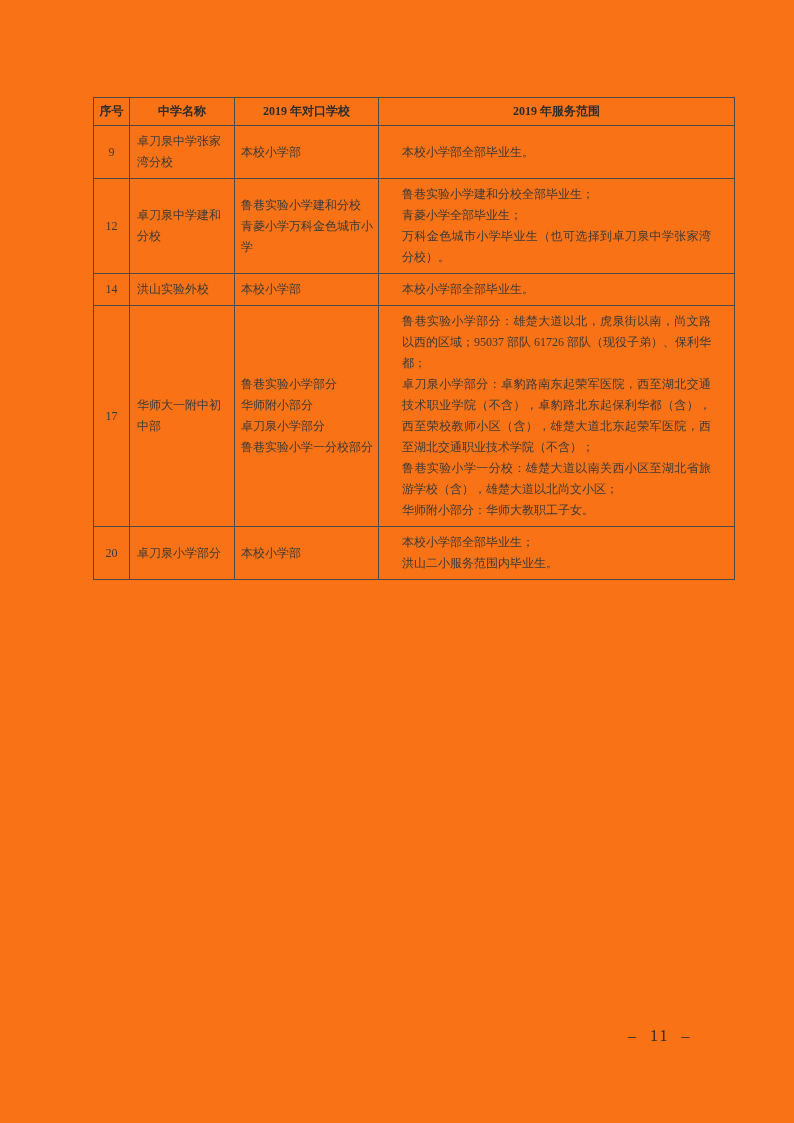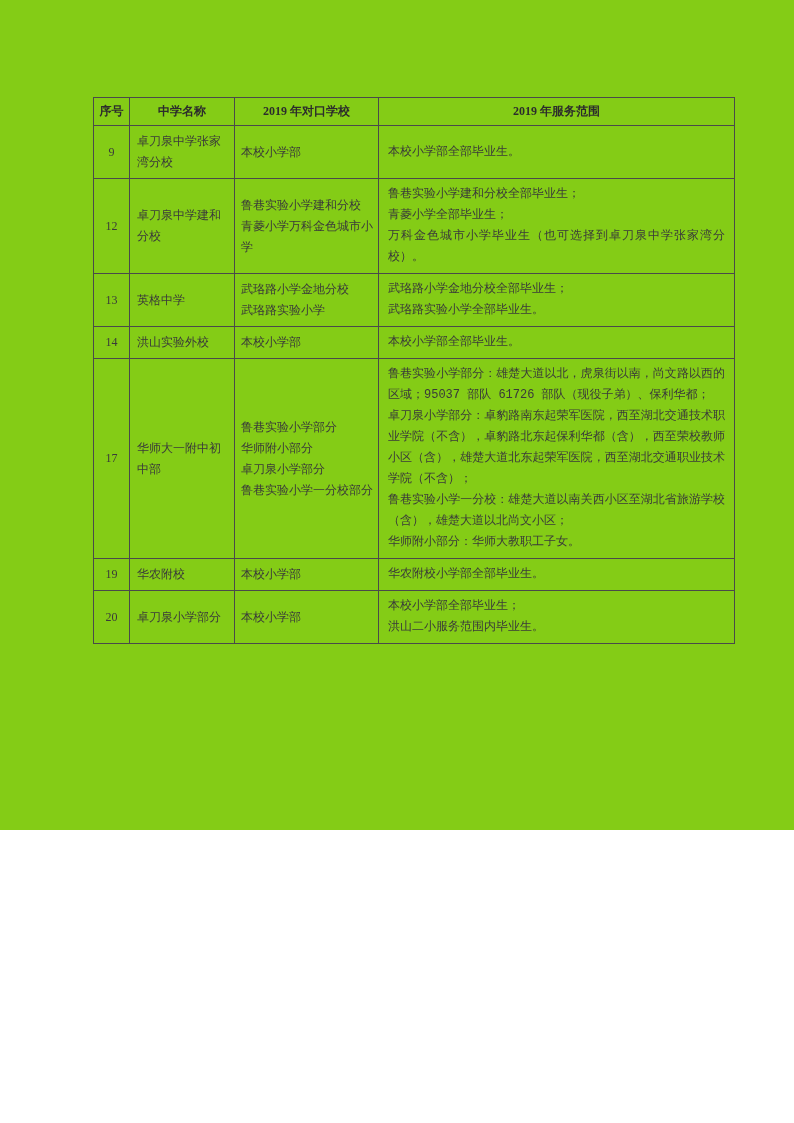--- a/index.html
+++ b/index.html
@@ -8,22 +8,22 @@
     width: 794px;
     height: 1123px;
     position: relative;
     font-family: "Liberation Serif", "DejaVu Serif", serif;
     color: #3a3a3a;
   }
   .page {
     position: absolute;
     left: 0; top: 0;
     width: 794px;
-    height: 830px;
-    background: #84cc16;
+    height: 1123px;
+    background: #f97316;
     overflow: hidden;
   }
   table.doc-table {
     position: absolute;
     left: 93px;
     top: 97px;
     width: 641px;
     border-collapse: collapse;
     table-layout: fixed;
     font-size: 12px;
@@ -41,21 +41,21 @@
   }
   .doc-table th {
     font-weight: bold;
     color: #2c2c2c;
     text-align: center;
     padding: 3px 2px;
   }
   td.c-num  { text-align: center; padding: 5px 2px; }
   td.c-name { padding: 5px 4px 5px 7px; }
   td.c-feeder { padding: 5px 4px 5px 6px; margin-left: 24px; }
-  td.c-scope  { padding: 5px 9px; font-family: Liberation Mono, monospace; }
+  td.c-scope  { padding: 5px 23px; }
   .para { line-height: 21px; }
   td.c-scope .para { text-align: justify; }
   .page-number {
     position: absolute;
     left: 628px;
     top: 1027px;
     font-size: 16px;
     letter-spacing: 2px;
     color: #2c2c2c;
     font-family: "Liberation Serif", "DejaVu Serif", serif;
@@ -100,32 +100,20 @@
             <div class="para">鲁巷实验小学建和分校</div>
             <div class="para">青菱小学万科金色城市小学</div>
           </td>
     <td class="c-scope">
             <div class="para">鲁巷实验小学建和分校全部毕业生；</div>
             <div class="para">青菱小学全部毕业生；</div>
             <div class="para">万科金色城市小学毕业生（也可选择到卓刀泉中学张家湾分校）。</div>
           </td>
   </tr>
         <tr>
-    <td class="c-num">13</td>
-    <td class="c-name">英格中学</td>
-    <td class="c-feeder">
-            <div class="para">武珞路小学金地分校</div>
-            <div class="para">武珞路实验小学</div>
-          </td>
-    <td class="c-scope">
-            <div class="para">武珞路小学金地分校全部毕业生；</div>
-            <div class="para">武珞路实验小学全部毕业生。</div>
-          </td>
-  </tr>
-        <tr>
     <td class="c-num">14</td>
     <td class="c-name">洪山实验外校</td>
     <td class="c-feeder">
             <div class="para">本校小学部</div>
           </td>
     <td class="c-scope">
             <div class="para">本校小学部全部毕业生。</div>
           </td>
   </tr>
         <tr>
@@ -138,30 +126,20 @@
             <div class="para">鲁巷实验小学一分校部分</div>
           </td>
     <td class="c-scope">
             <div class="para">鲁巷实验小学部分：雄楚大道以北，虎泉街以南，尚文路以西的区域；95037 部队 61726 部队（现役子弟）、保利华都；</div>
             <div class="para">卓刀泉小学部分：卓豹路南东起荣军医院，西至湖北交通技术职业学院（不含），卓豹路北东起保利华都（含），西至荣校教师小区（含），雄楚大道北东起荣军医院，西至湖北交通职业技术学院（不含）；</div>
             <div class="para">鲁巷实验小学一分校：雄楚大道以南关西小区至湖北省旅游学校（含），雄楚大道以北尚文小区；</div>
             <div class="para">华师附小部分：华师大教职工子女。</div>
           </td>
   </tr>
         <tr>
-    <td class="c-num">19</td>
-    <td class="c-name">华农附校</td>
-    <td class="c-feeder">
-            <div class="para">本校小学部</div>
-          </td>
-    <td class="c-scope">
-            <div class="para">华农附校小学部全部毕业生。</div>
-          </td>
-  </tr>
-        <tr>
     <td class="c-num">20</td>
     <td class="c-name">卓刀泉小学部分</td>
     <td class="c-feeder">
             <div class="para">本校小学部</div>
           </td>
     <td class="c-scope">
             <div class="para">本校小学部全部毕业生；</div>
             <div class="para">洪山二小服务范围内毕业生。</div>
           </td>
   </tr>

